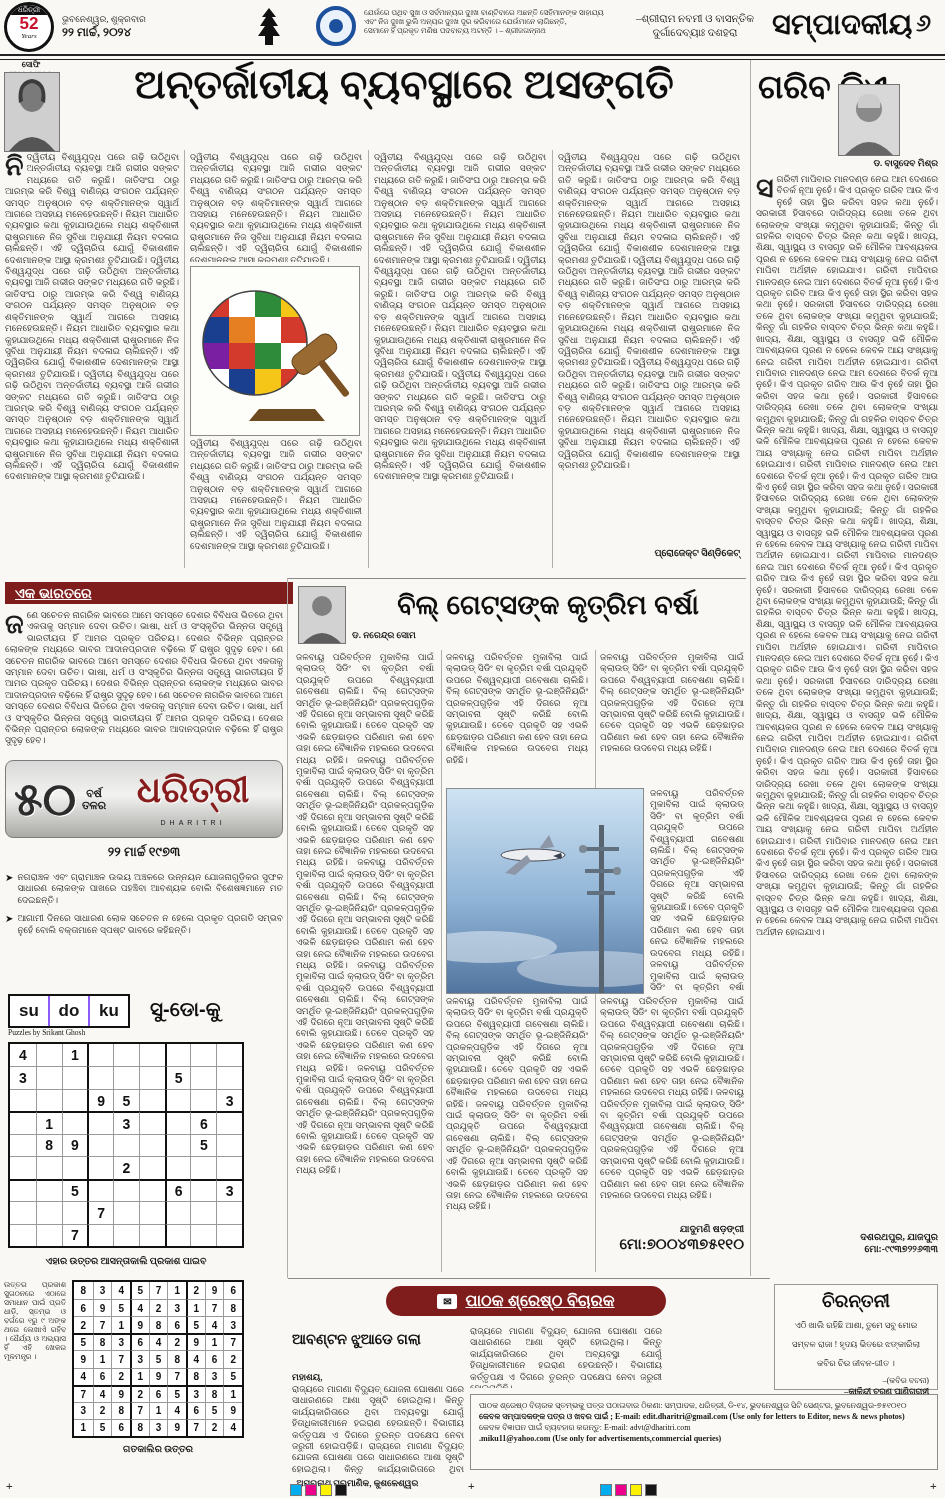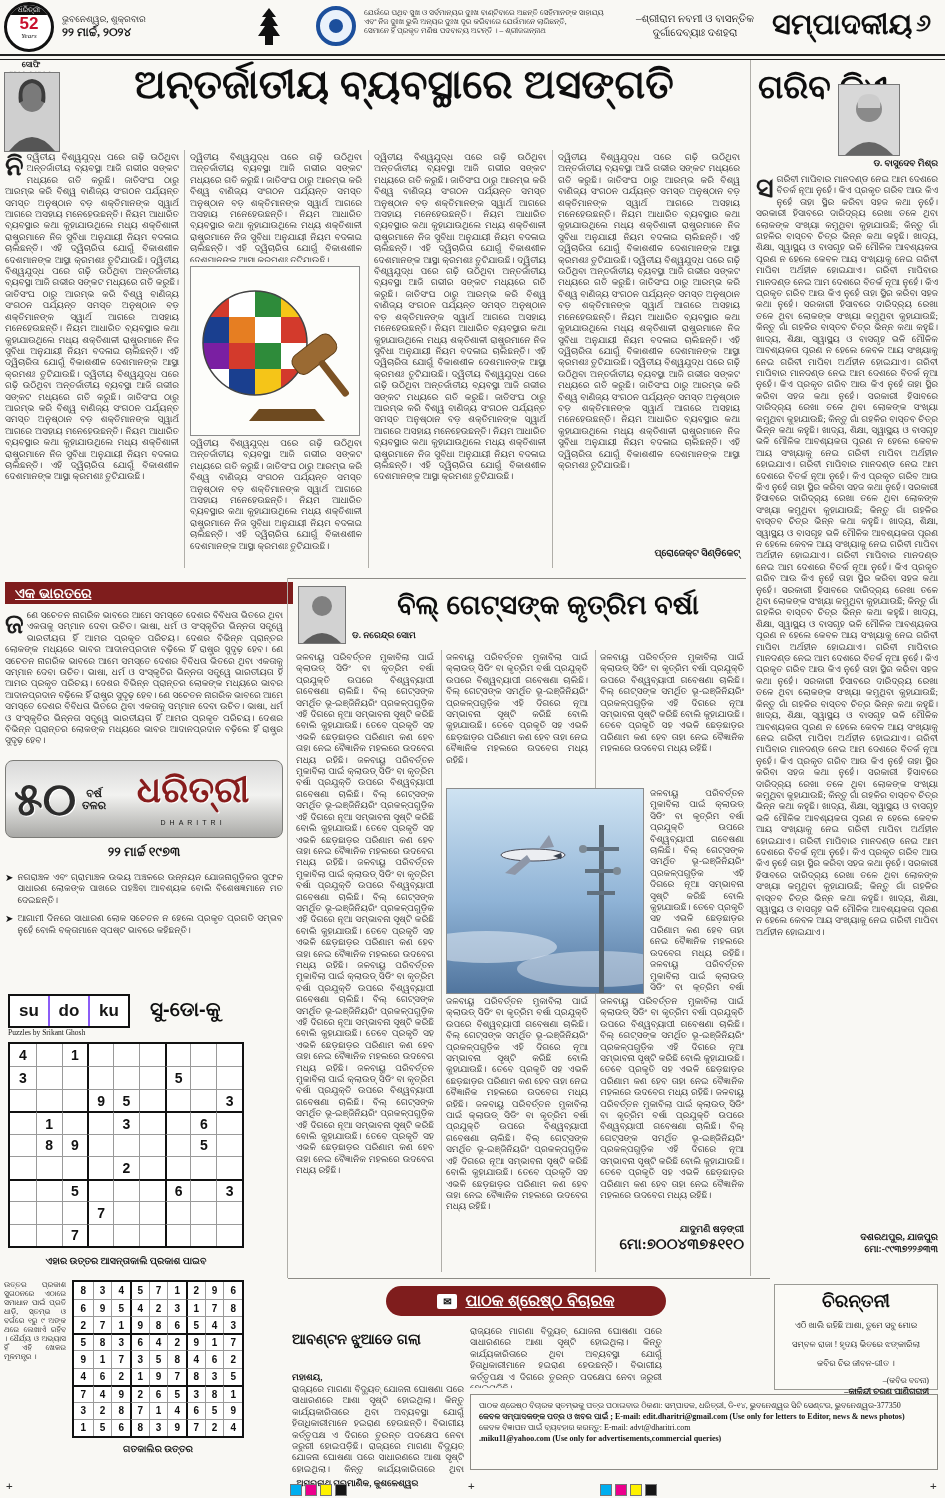--- a/index.html
+++ b/index.html
@@ -484,21 +484,21 @@
 </div>
 
 <div class="abs" id="chirantani-box" style="left:774px;top:1284px;width:164px;height:106px;">
   <div class="headline center" style="font-size:18px;">ଚିରନ୍ତନୀ</div>
   <div class="center" style="font-size:8.5px;line-height:19px;margin-top:4px;">ଏଠି ଖାଲି ରହିଛି ଆଶା, ତୁମେ ସବୁ ମୋର ସମ୍ବଳ ରାଜା ! ହୃଦୟ ଭିତରେ ଝଙ୍କାରିଲା କବିର ଚିର ଜୀବନ-ଗୀତ ।</div>
   <div class="right" style="font-size:8px;margin-top:3px;">–(କବିର ବଚନା)</div>
   <div class="right bold" style="font-size:8.5px;">–କାଳିନ୍ଦୀ ଚରଣ ପାଣିଗ୍ରାହୀ</div>
 </div>
 
 <div class="abs" id="footer-box" style="left:470px;top:1394px;width:468px;height:76px;">
-  <div class="tiny" style="font-size:8px;line-height:11px;">ପାଠକ ଶ୍ରେଷ୍ଠ ବିଚାରକ ସ୍ତମ୍ଭକୁ ପତ୍ର ପଠାଇବାର ଠିକଣା: ସମ୍ପାଦକ, ଧରିତ୍ରୀ, ଡି-୧୪, ଭୁବନେଶ୍ୱର ସିଟି ସେଣ୍ଟର, ଭୁବନେଶ୍ୱର-377350</div>
+  <div class="tiny" style="font-size:8px;line-height:11px;">ପାଠକ ଶ୍ରେଷ୍ଠ ବିଚାରକ ସ୍ତମ୍ଭକୁ ପତ୍ର ପଠାଇବାର ଠିକଣା: ସମ୍ପାଦକ, ଧରିତ୍ରୀ, ଡି-୧୪, ଭୁବନେଶ୍ୱର ସିଟି ସେଣ୍ଟର, ଭୁବନେଶ୍ୱର-୭୫୧୦୧୦</div>
   <div class="tiny bold" style="font-size:8px;line-height:11px;">କେବଳ ସମ୍ପାଦକଙ୍କ ପତ୍ର ଓ ଖବର ପାଇଁ ; E-mail: edit.dharitri@gmail.com (Use only for letters to Editor, news &amp; news photos)</div>
   <div class="tiny" style="font-size:8px;line-height:11px;">କେବଳ ବିଜ୍ଞାପନ ପାଇଁ ବ୍ୟବହାର କରନ୍ତୁ: E-mail: advt@dharitri.com</div>
   <div class="tiny bold" style="font-size:8px;line-height:11px;">.miku11@yahoo.com (Use only for advertisements,commercial queries)</div>
 </div>
 
 <div class="cross" style="left:6px;top:1480px;">+</div>
 <div class="abs" style="left:290px;top:1482px;"><span class="mark-sq" style="background: rgb(0, 174, 239); border: 1px solid rgb(119, 119, 119);"></span><span class="mark-sq" style="background: rgb(236, 0, 140); border: 1px solid rgb(119, 119, 119);"></span><span class="mark-sq" style="background: rgb(255, 242, 0); border: 1px solid rgb(119, 119, 119);"></span><span class="mark-sq" style="background: rgb(22, 22, 22); border: 1px solid rgb(119, 119, 119);"></span></div>
 <div class="cross" style="left:468px;top:1480px;">+</div>
 <div class="abs" style="left:600px;top:1482px;"><span class="mark-sq" style="background: rgb(0, 174, 239); border: 1px solid rgb(119, 119, 119);"></span><span class="mark-sq" style="background: rgb(236, 0, 140); border: 1px solid rgb(119, 119, 119);"></span><span class="mark-sq" style="background: rgb(255, 242, 0); border: 1px solid rgb(119, 119, 119);"></span><span class="mark-sq" style="background: rgb(22, 22, 22); border: 1px solid rgb(119, 119, 119);"></span></div>
 <div class="cross" style="left:930px;top:1480px;">+</div>

